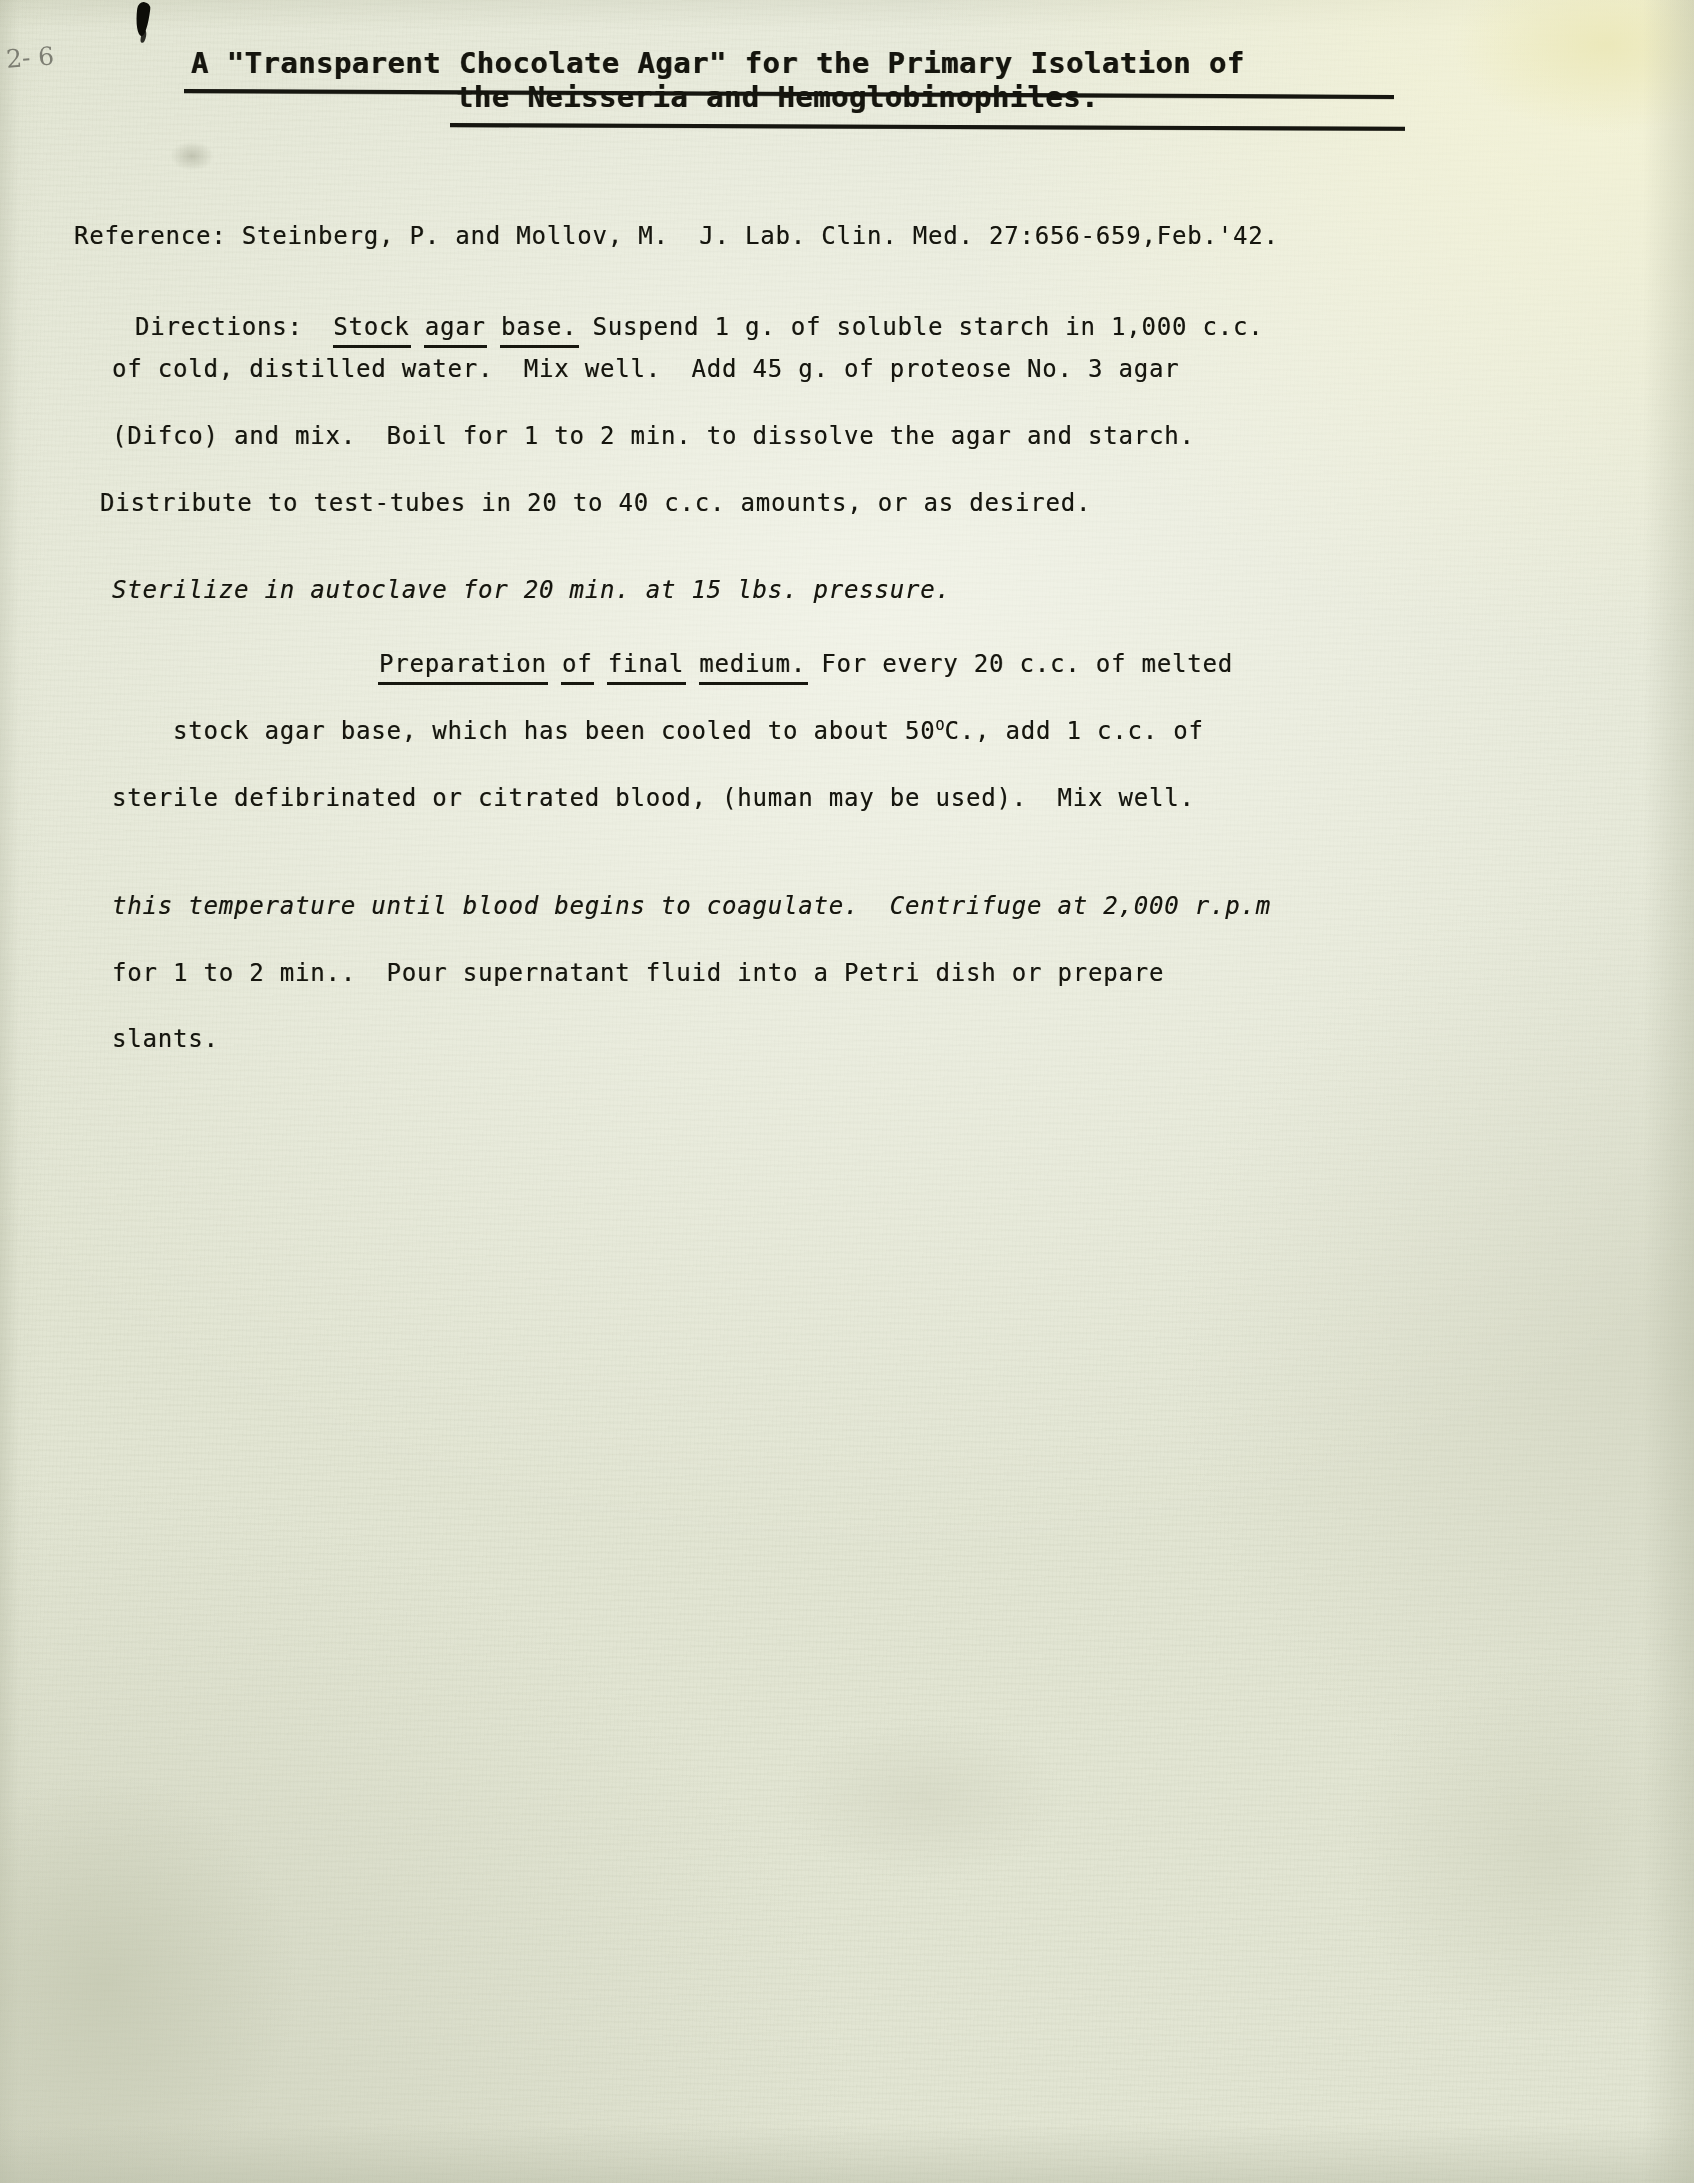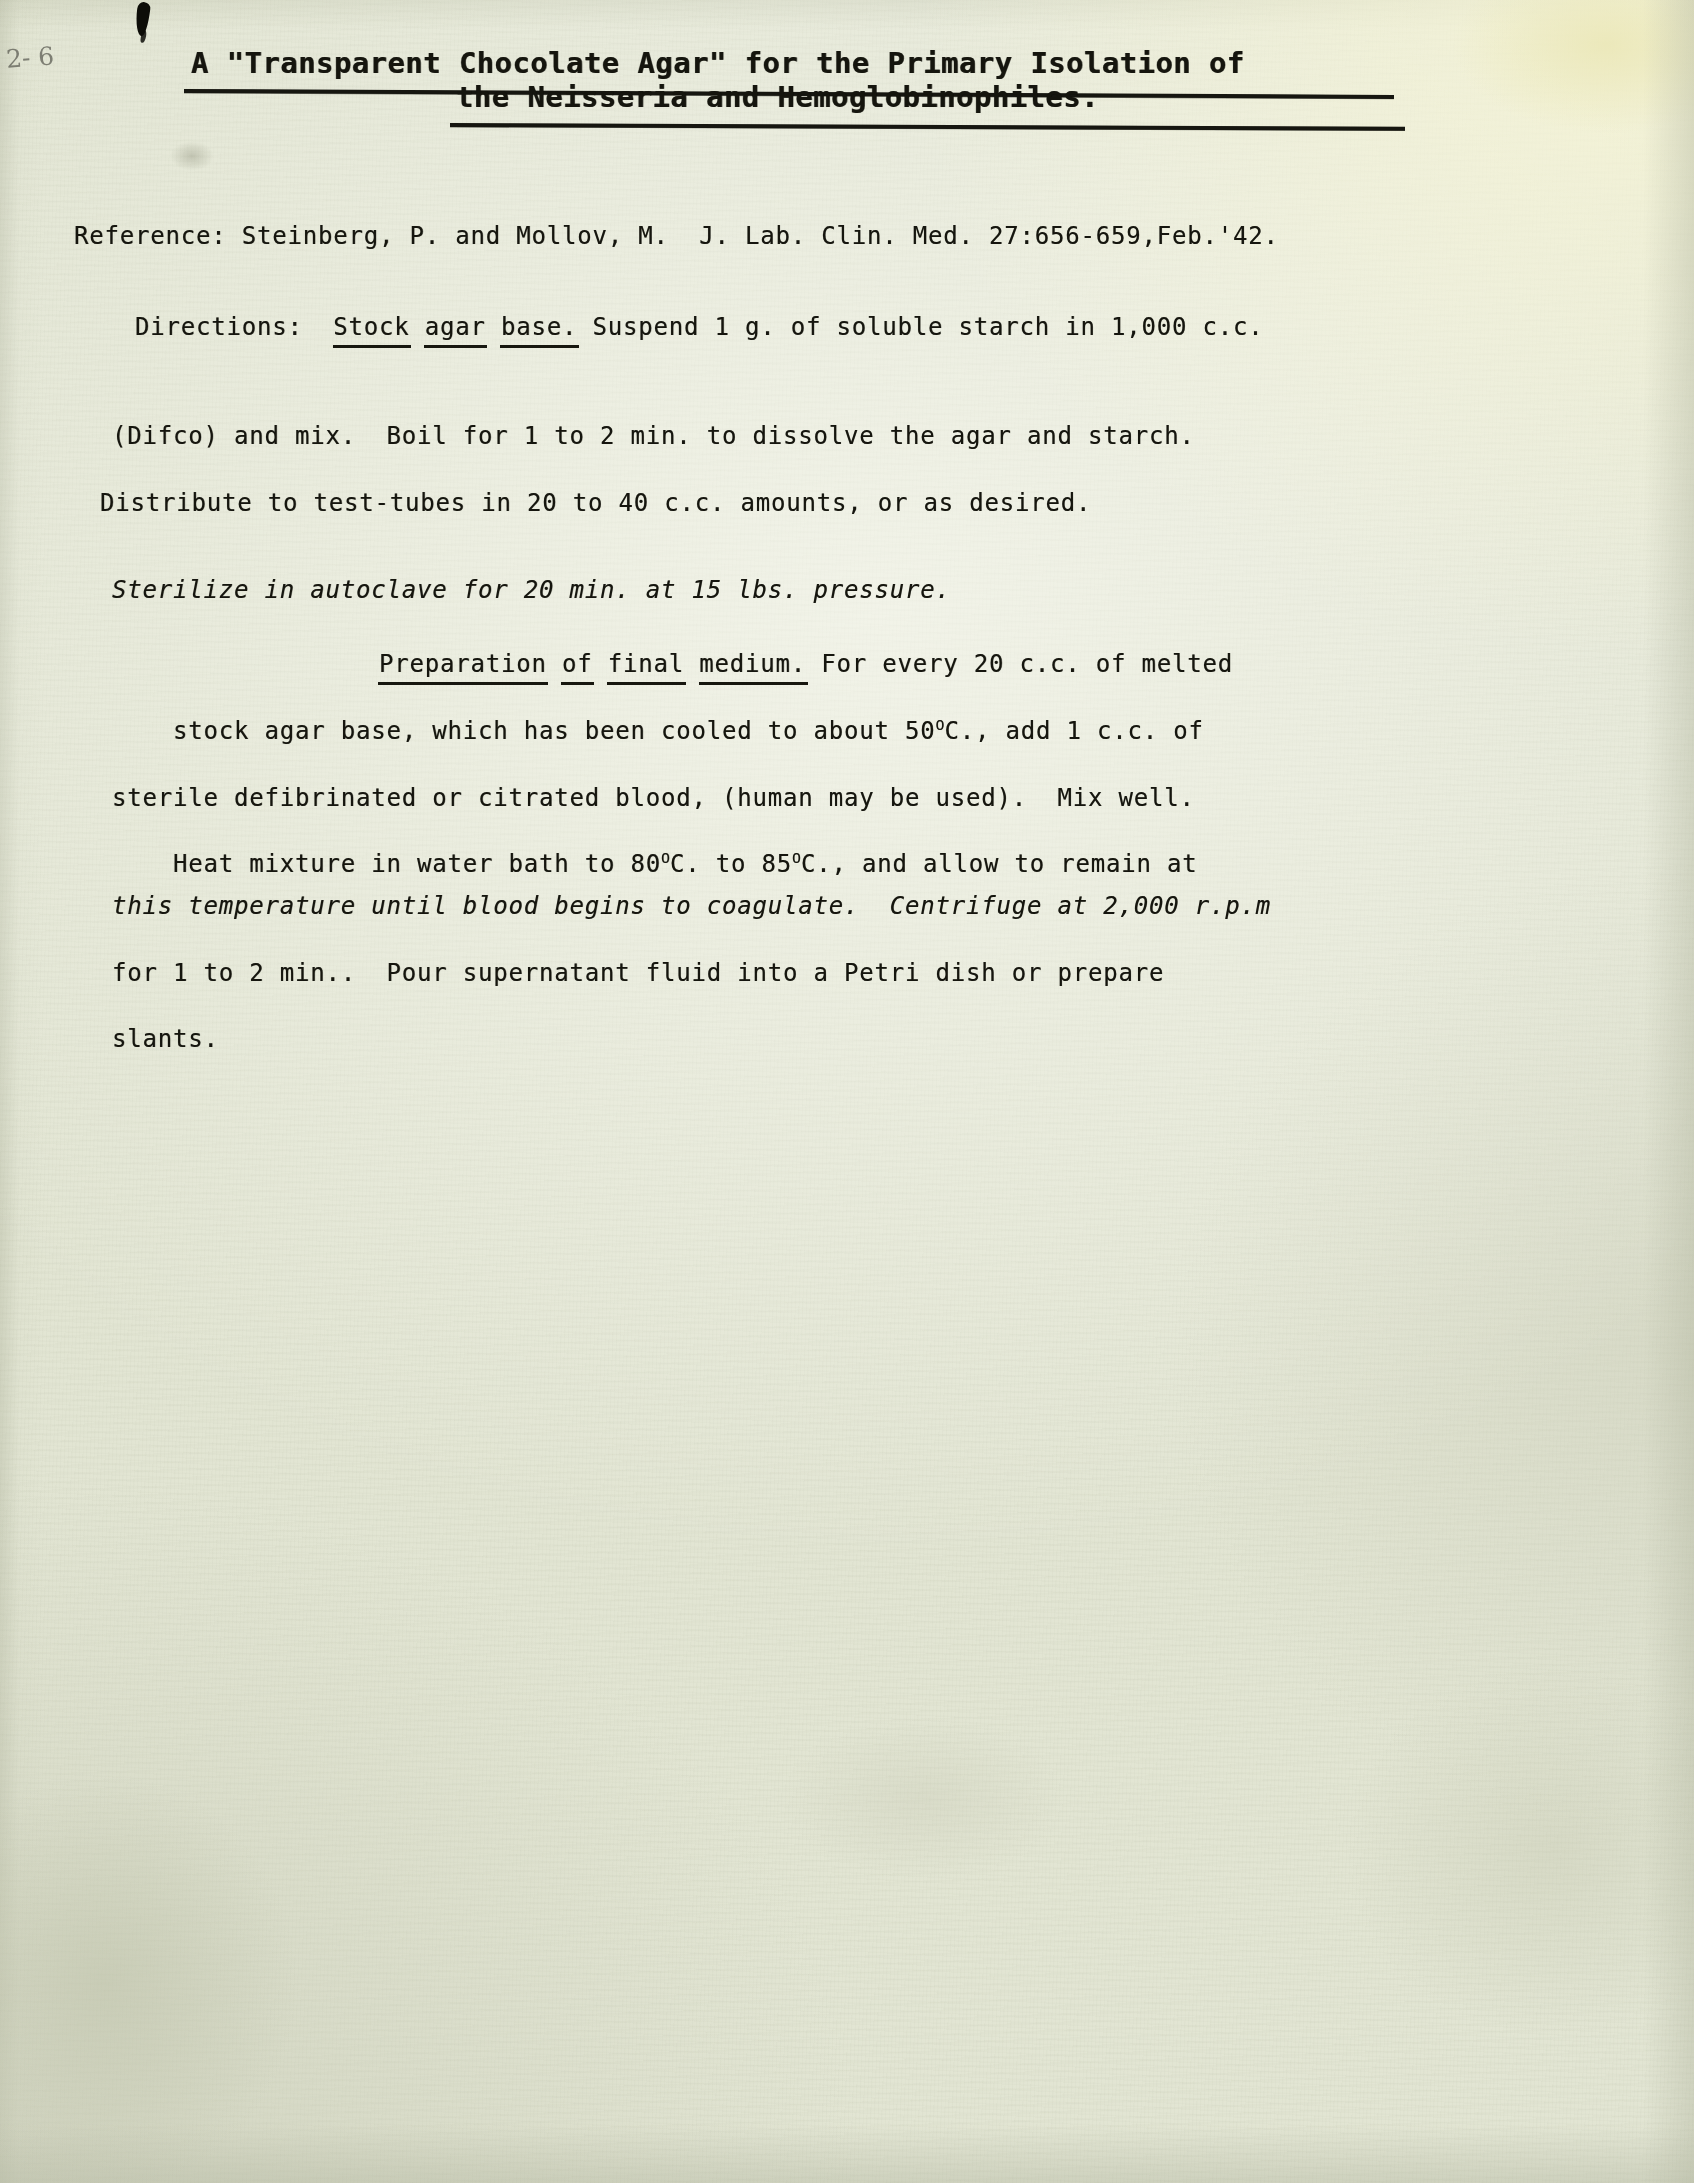--- a/index.html
+++ b/index.html
@@ -129,36 +129,34 @@
 
   <div class="tw title-line" style="left:456px; top:83px;">the Neisseria and Hemoglobinophiles.</div>
   <div class="rule" style="left:450px; top:123px; width:955px; height:4.4px; transform: rotate(0.22deg);"></div>
 
   <div class="tw" style="left:74px; top:224px;">Reference: Steinberg, P. and Mollov, M.  J. Lab. Clin. Med. 27:656-659,Feb.'42.</div>
 
   <div class="tw" style="left:74px; top:291px;">
     <span>Directions:</span><span>  </span><span class="u">Stock</span> <span class="u">agar</span> <span class="u">base.</span> <span>Suspend 1 g. of soluble starch in 1,000 c.c.</span>
   </div>
 
+  <div class="tw" style="left:112px; top:357px;">of cold, distilled water.  Mix well.  Add 45 g. of proteose No. 3 agar</div>
   <div class="tw" style="left:112px; top:424px;">(Difco) and mix.  Boil for 1 to 2 min. to dissolve the agar and starch.</div>
   <div class="tw" style="left:100px; top:491px;">Distribute to test-tubes in 20 to 40 c.c. amounts, or as desired.</div>
   <div class="tw" style="left:112px; top:578px;font-style:italic;">Sterilize in autoclave for 20 min. at 15 lbs. pressure.</div>
 
   <div class="tw" style="left:318px; top:628px;">
     <span class="u">Preparation</span> <span class="u">of</span> <span class="u">final</span> <span class="u">medium.</span> <span>For every 20 c.c. of melted</span>
   </div>
 
   <div class="tw" style="left:112px; top:694px;">
     <span>stock agar base, which has been cooled to about 50</span><span class="sup">O</span><span>C., add 1 c.c. of</span>
   </div>
 
   <div class="tw" style="left:112px; top:786px;">sterile defibrinated or citrated blood, (human may be used).  Mix well.</div>
 
-  <div class="tw" style="left:112px; top:827px;">
-    <span>Heat mixture in water bath to 80</span><span class="sup">O</span><span>C. to 85</span><span class="sup">O</span><span>C., and allow to remain at</span>
-  </div>
 
   <div class="tw" style="left:112px; top:894px;font-style:italic;">this temperature until blood begins to coagulate.  Centrifuge at 2,000 r.p.m</div>
   <div class="tw" style="left:112px; top:961px;">for 1 to 2 min..  Pour supernatant fluid into a Petri dish or prepare</div>
   <div class="tw" style="left:112px; top:1027px;">slants.</div>
 
 </div>
 
 
 </body></html>

